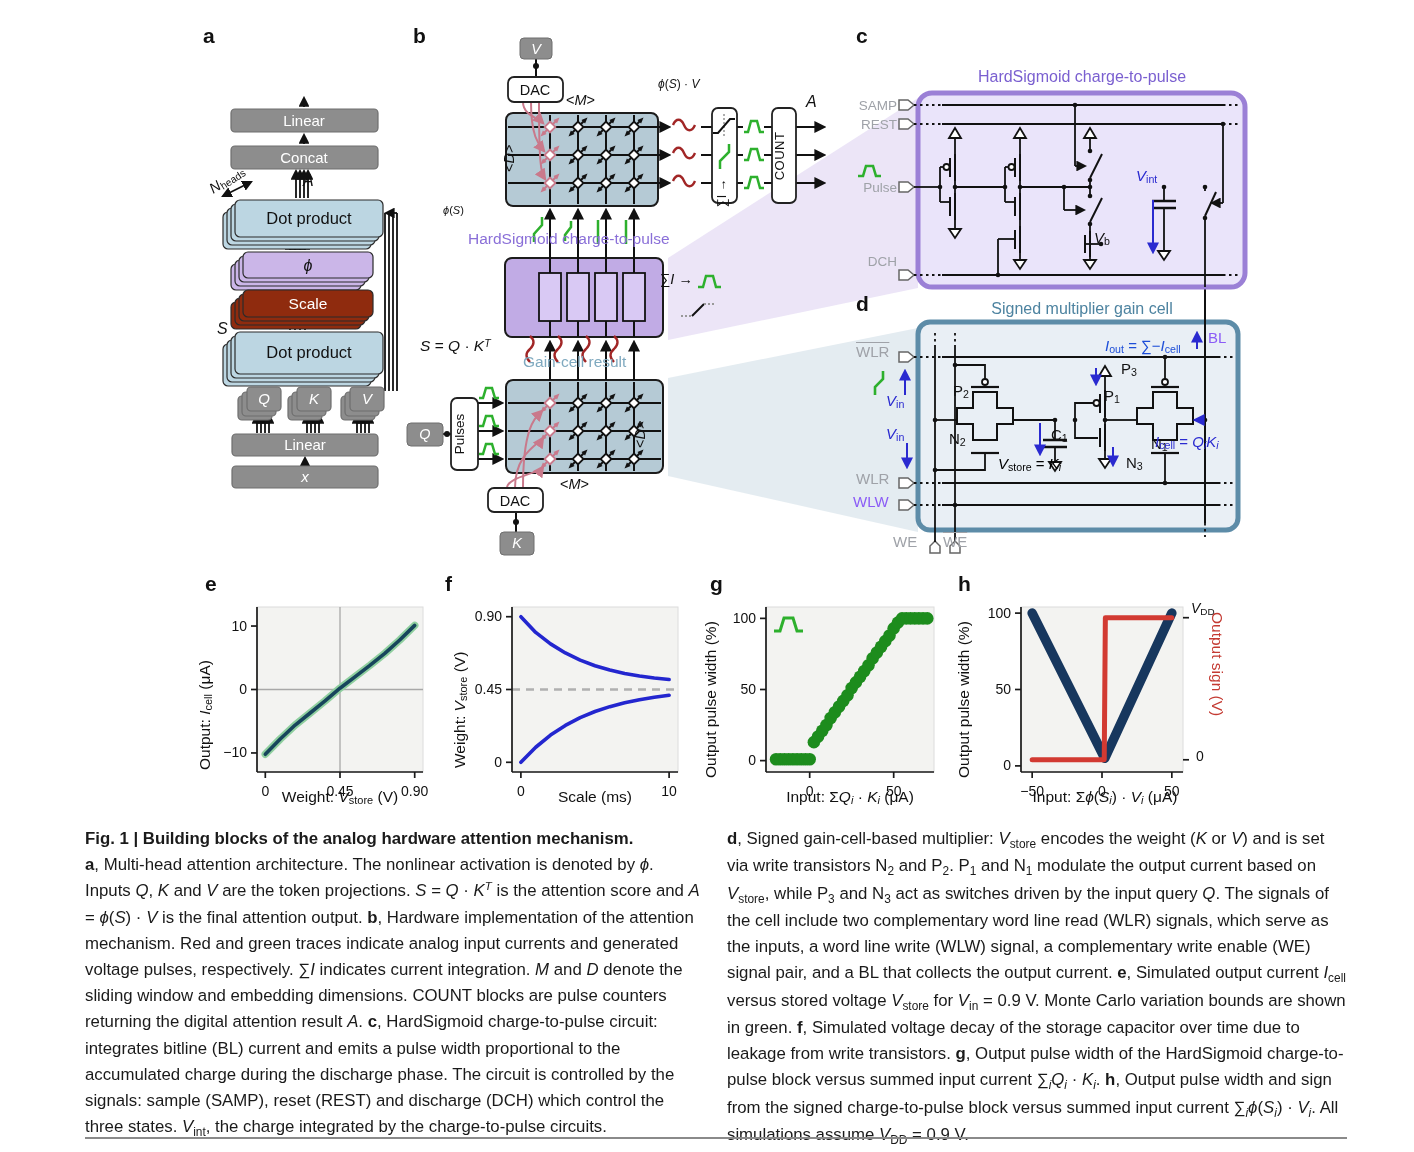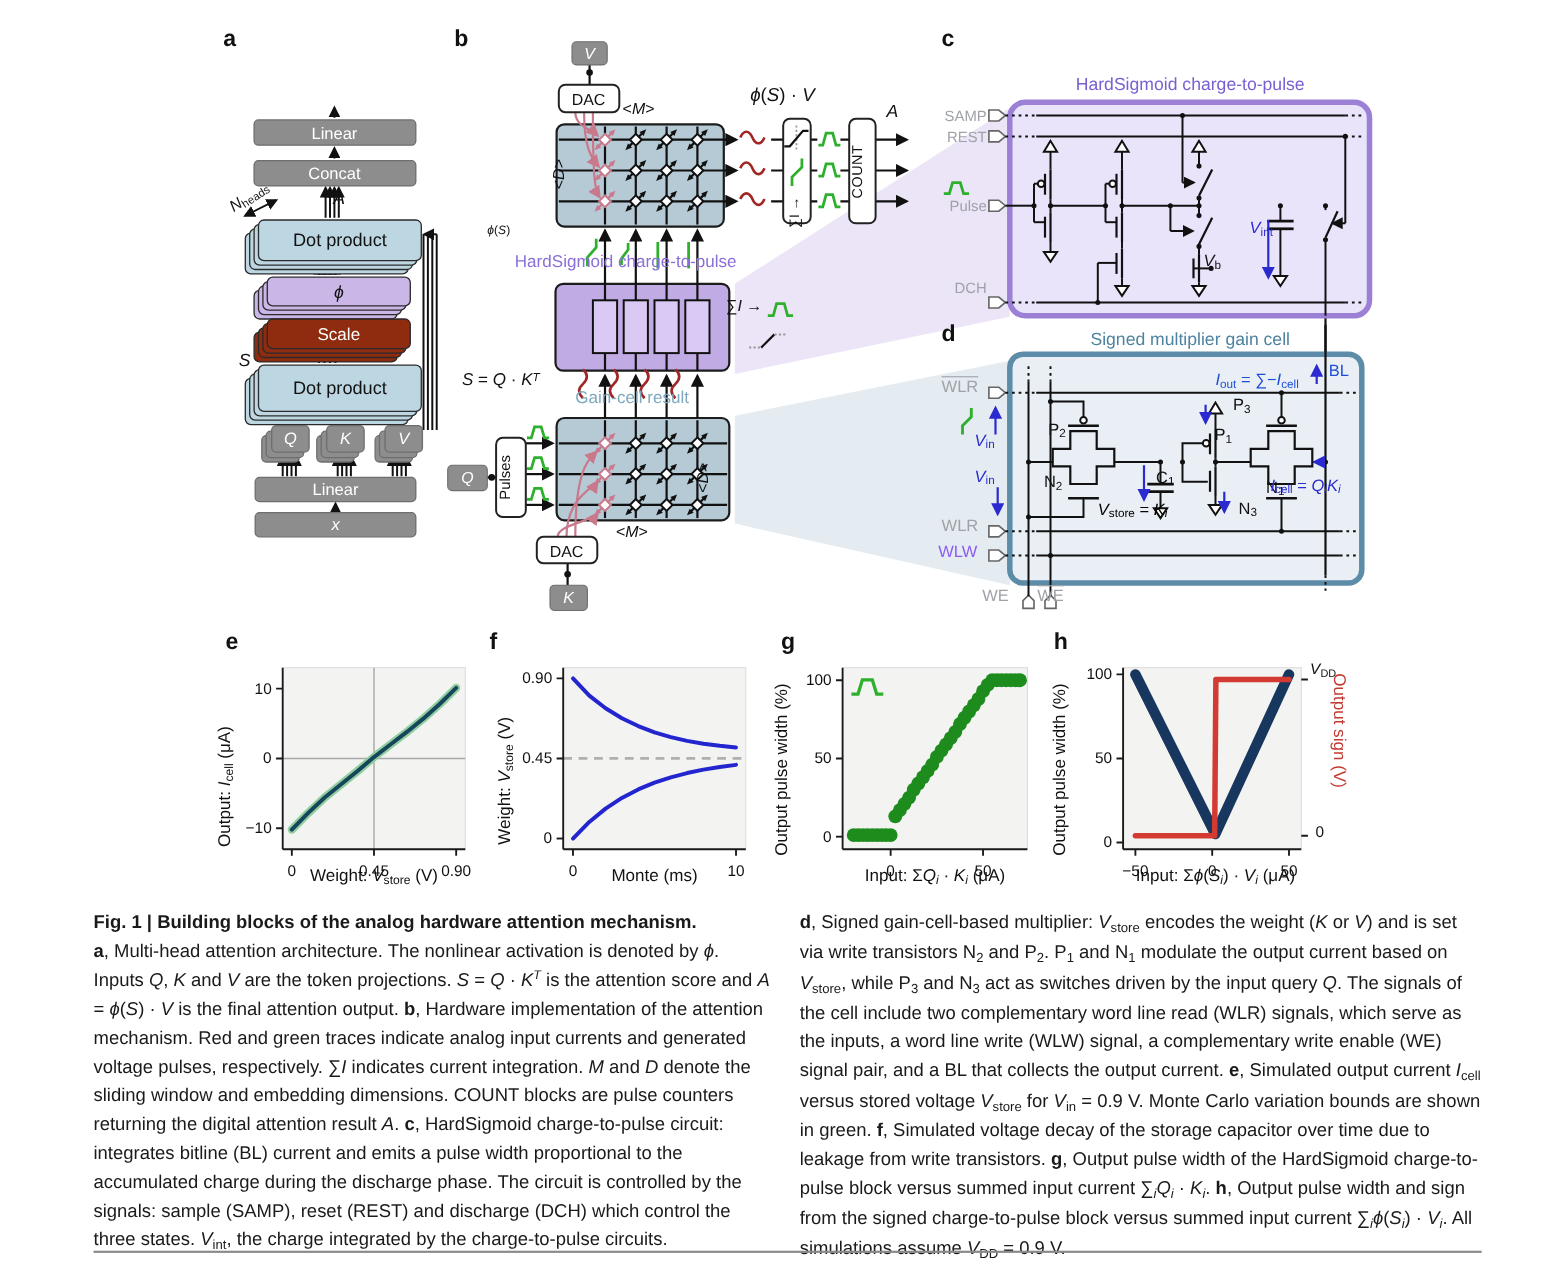--- a/index.html
+++ b/index.html
@@ -375,21 +375,21 @@
       <text x="331" y="168" transform="rotate(-90 331 168)" font-size="12.5">∑I →</text>
       <text x="389" y="131" transform="rotate(-90 389 131)" font-size="13" letter-spacing="0.5">COUNT</text>
       <text x="69" y="409" transform="rotate(-90 69 409)" font-size="13.5">Pulses</text>
       <text x="30" y="414" fill="#fff" font-style="italic">Q</text>
       <text x="120" y="481">DAC</text>
       <text x="122" y="523" fill="#fff" font-style="italic">K</text>
     </g>
   </svg>
   <div class="lbl" style="left:566px;top:93px;font-size:14.5px"><span class="">&lt;</span><span class="i">M</span><span class="">&gt;</span></div>
   <div class="lbl rotccw" style="left:502px;top:172px;font-size:14.5px"><span class="">&lt;</span><span class="i">D</span><span class="">&gt;</span></div>
-  <div class="lbl" style="left:682px;top:78px;font-size:17px"><span class="i">ϕ</span><span class="">(</span><span class="i">S</span><span class="">) · </span><span class="i">V</span></div>
+  <div class="lbl" style="left:658px;top:78px;font-size:12px"><span class="i">ϕ</span><span class="">(</span><span class="i">S</span><span class="">) · </span><span class="i">V</span></div>
   <div class="lbl" style="left:806px;top:93px;font-size:16px"><span class="i">A</span></div>
   <div class="lbl" style="left:443px;top:204px;font-size:11px"><span class="i">ϕ</span><span class="">(</span><span class="i">S</span><span class="">)</span></div>
   <div class="lbl" style="left:468px;top:230px;font-size:15.5px;color:#8a6fd8">HardSigmoid charge-to-pulse</div>
   <div class="lbl" style="left:660px;top:272px;font-size:14.5px"><span class="">∑</span><span class="i">I</span><span class=""> →</span></div>
   <div class="lbl" style="left:420px;top:337px;font-size:15.5px"><span class="i">S</span><span class=""> = </span><span class="i">Q</span><span class=""> · </span><span class="i">K</span><span class="i sp">T</span></div>
   <div class="lbl" style="left:523px;top:353px;font-size:15.5px;color:#7fa9bf">Gain-cell result</div>
   <div class="lbl rotccw" style="left:633px;top:448px;font-size:14.5px"><span class="">&lt;</span><span class="i">D</span><span class="">&gt;</span></div>
   <div class="lbl" style="left:560px;top:477px;font-size:14.5px"><span class="">&lt;</span><span class="i">M</span><span class="">&gt;</span></div>
 
   <svg class="abs" style="left:850px;top:30px;z-index:1" width="430" height="270" viewBox="0 0 430 270">
@@ -501,21 +501,21 @@
         <circle cx="314" cy="157" r="2.3"></circle>
         <circle cx="355" cy="157" r="2.3"></circle>
       <circle cx="355" cy="188" r="2.3"></circle>
         <circle cx="225" cy="75" r="2.3"></circle>
         <circle cx="373" cy="94" r="2.3"></circle>
       <circle cx="148" cy="245" r="2.3"></circle>
         <circle cx="251" cy="214" r="2.3"></circle>
     </g>
     <line x1="303" y1="170" x2="303" y2="222" stroke="#2a2ad0" stroke-width="2" marker-end="url(#pcB)"></line>
   </svg>
-  <div class="lbl" style="left:1136px;top:200px;color:#2a2ad0"><span class="i">V</span><span class="sb">int</span></div>
+  <div class="lbl" style="left:1136px;top:168px;color:#2a2ad0"><span class="i">V</span><span class="sb">int</span></div>
   <div class="lbl" style="left:1094px;top:230px"><span class="i">V</span><span class="sb">b</span></div>
 
   <svg class="abs" style="left:850px;top:295px;z-index:1" width="430" height="290" viewBox="0 0 430 290">
     <defs>
       <marker id="pdB" viewBox="0 0 10 10" refX="8" refY="5" markerWidth="6" markerHeight="6" orient="auto-start-reverse">
         <path d="M0,0 L10,5 L0,10 z" fill="#2a2ad0"></path>
         </marker>
     </defs>
     <text x="232" y="19" text-anchor="middle" font-size="16" fill="#4d83a0">Signed multiplier gain cell</text>
     <rect x="68" y="27" width="320" height="208" rx="12" fill="#e9eff5" stroke="#5d8ca8" stroke-width="5"></rect>
@@ -598,21 +598,21 @@
       <line x1="57" y1="148" x2="57" y2="172" marker-end="url(#pdB)"></line>
     </g>
     <polyline points="33,76 33,84 25,92 25,100" stroke="#2db02d" stroke-width="2.6" fill="none"></polyline>
   </svg>
   <div class="lbl" style="left:856px;top:344px;color:#9fa2a8"><span class="ov">WLR</span></div>
   <div class="lbl" style="left:856px;top:471px;color:#9fa2a8">WLR</div>
   <div class="lbl" style="left:853px;top:494px;color:#8b5cf6">WLW</div>
   <div class="lbl" style="left:893px;top:534px;color:#9fa2a8">WE</div>
   <div class="lbl" style="left:943px;top:534px;color:#9fa2a8"><span class="ov">WE</span></div>
   <div class="lbl" style="left:1105px;top:338px;color:#1d4ed8"><span class="i">I</span><span class="sb">out</span><span class=""> = ∑−</span><span class="i">I</span><span class="sb">cell</span></div>
-  <div class="lbl" style="left:1208px;top:330px;color:#1d4ed8">BL</div>
+  <div class="lbl" style="left:1208px;top:330px;color:#8b5cf6">BL</div>
   <div class="lbl" style="left:886px;top:393px;color:#2a2ad0"><span class="i">V</span><span class="sb">in</span></div>
   <div class="lbl" style="left:886px;top:426px;color:#2a2ad0"><span class="i">V</span><span class="sb">in</span></div>
   <div class="lbl" style="left:953px;top:383px"><span class="">P</span><span class="sb">2</span></div>
   <div class="lbl" style="left:949px;top:431px"><span class="">N</span><span class="sb">2</span></div>
   <div class="lbl" style="left:1051px;top:427px"><span class="">C</span><span class="sb">1</span></div>
   <div class="lbl" style="left:1104px;top:388px"><span class="">P</span><span class="sb">1</span></div>
   <div class="lbl" style="left:1151px;top:436px"><span class="">N</span><span class="sb">1</span></div>
   <div class="lbl" style="left:1121px;top:361px"><span class="">P</span><span class="sb">3</span></div>
   <div class="lbl" style="left:1126px;top:455px"><span class="">N</span><span class="sb">3</span></div>
   <div class="lbl" style="left:998px;top:456px;color:#000000"><span class="i">V</span><span class="sb">store</span><span class=""> = </span><span class="i">K</span><span class="i sb">i</span></div>
@@ -728,21 +728,21 @@
       <text x="66" y="119" text-anchor="end" font-size="14" fill="#111">50</text>
       <line x1="76" y1="38.111111111111114" x2="70" y2="38.111111111111114" stroke="#1a1a1a" stroke-width="1.7"></line>
       <text x="66" y="42.611111111111114" text-anchor="end" font-size="14" fill="#111">100</text>
       <line x1="238" y1="184.77777777777777" x2="244" y2="184.77777777777777" stroke="#1a1a1a" stroke-width="1.7"></line>
       <line x1="238" y1="42.69444444444443" x2="244" y2="42.69444444444443" stroke="#1a1a1a" stroke-width="1.7"></line>
     </svg>
 
   <div class="axis-lbl rotccw" style="left:196px;top:770px"><span class="">Output: </span><span class="i">I</span><span class="sb">cell</span><span class=""> (μA)</span></div>
   <div class="axis-lbl center" style="left:235px;top:788px;width:210px"><span class="">Weight: </span><span class="i">V</span><span class="sb">store</span><span class=""> (V)</span></div>
   <div class="axis-lbl rotccw" style="left:451px;top:768px"><span class="">Weight: </span><span class="i">V</span><span class="sb">store</span><span class=""> (V)</span></div>
-  <div class="axis-lbl center" style="left:490px;top:788px;width:210px"><span class="">Monte (ms)</span></div>
+  <div class="axis-lbl center" style="left:490px;top:788px;width:210px"><span class="">Scale (ms)</span></div>
   <div class="axis-lbl rotccw" style="left:702px;top:778px"><span class="">Output pulse width (%)</span></div>
   <div class="axis-lbl center" style="left:735px;top:788px;width:230px"><span class="">Input: Σ</span><span class="i">Q</span><span class="i sb">i</span><span class=""> · </span><span class="i">K</span><span class="i sb">i</span><span class=""> (μA)</span></div>
   <div class="axis-lbl rotccw" style="left:955px;top:778px"><span class="">Output pulse width (%)</span></div>
   <div class="axis-lbl center" style="left:985px;top:788px;width:240px"><span class="">Input: Σ</span><span class="i">ϕ</span><span class="">(</span><span class="i">S</span><span class="i sb">i</span><span class="">) · </span><span class="i">V</span><span class="i sb">i</span><span class=""> (μA)</span></div>
   <div class="axis-lbl rotcw" style="left:1226px;top:612px;color:#c43a32"><span class="">Output sign (V)</span></div>
   <div class="axis-lbl" style="left:1191px;top:600px;font-size:14px"><span class="i">V</span><span class="sb">DD</span></div>
   <div class="axis-lbl" style="left:1196px;top:748px;font-size:14px">0</div>
 
   <div class="caption" style="left:85px;top:826px;width:618px">
     <div class="cap-title">Fig. 1 | Building blocks of the analog hardware attention mechanism.</div>

